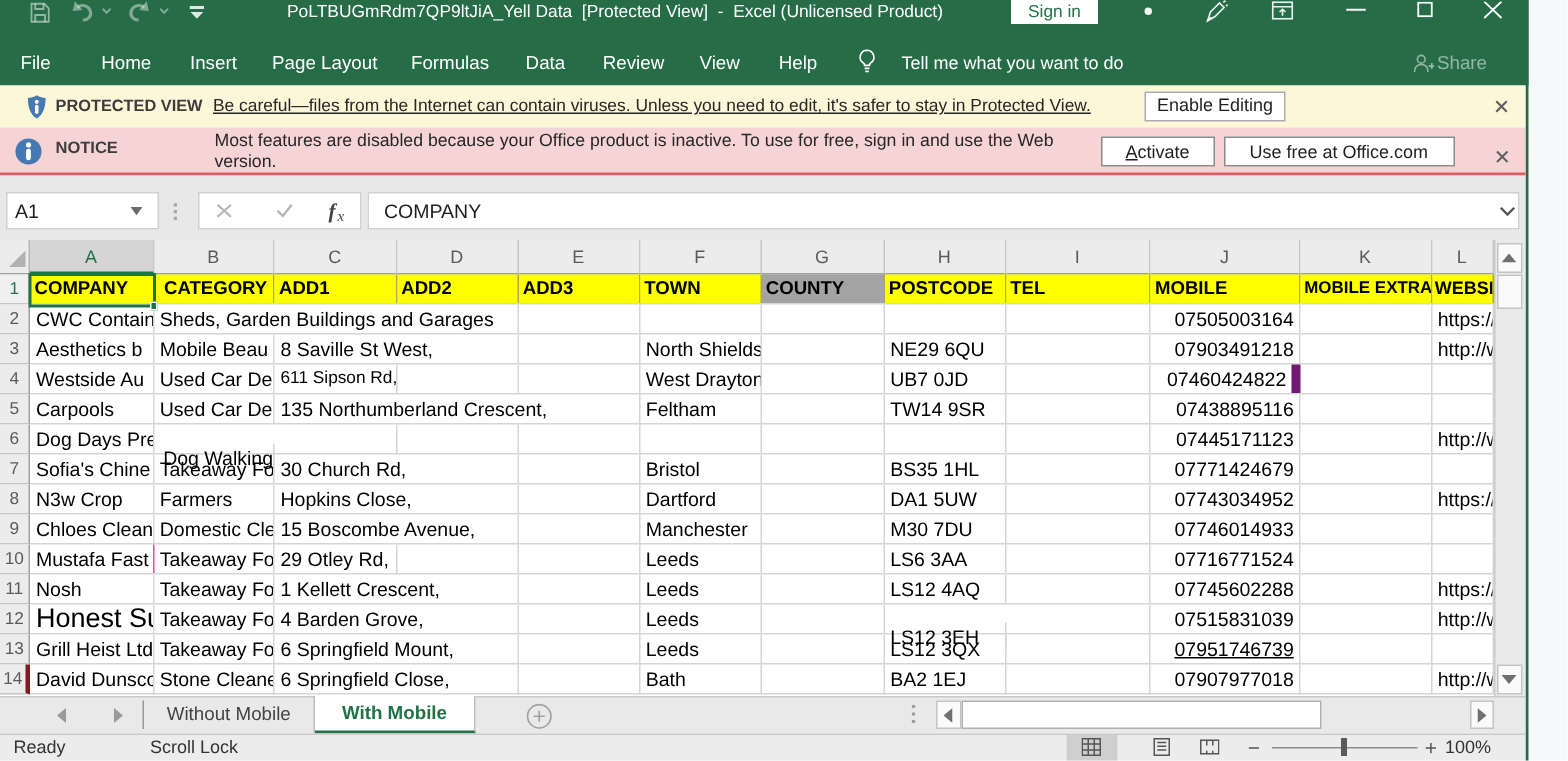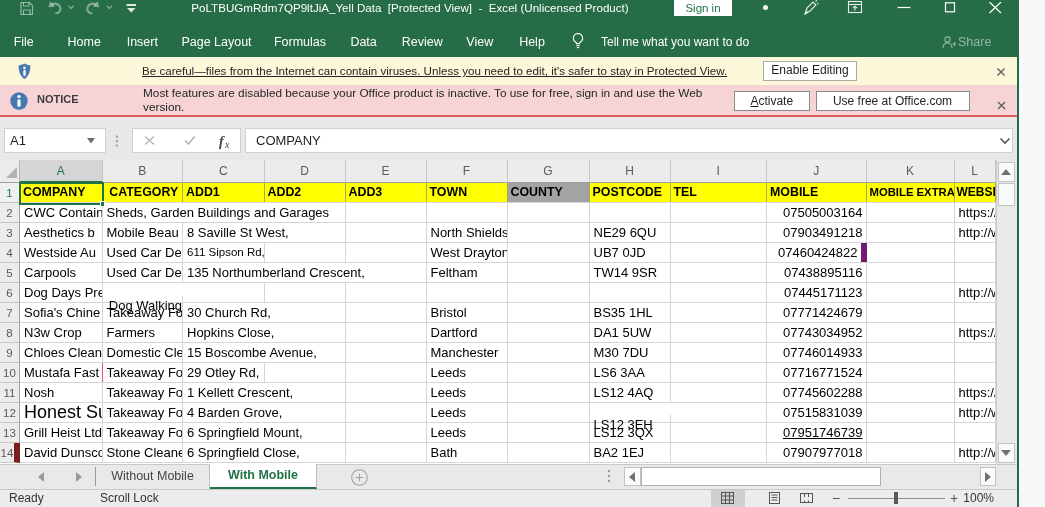--- a/index.html
+++ b/index.html
@@ -64,20 +64,21 @@
       <path d="M2 13 c0 -3.5 2 -5 4.5 -5 s4.5 1.5 4.5 5"></path>
       <path d="M11.5 9 h4 M13.5 7 v4" stroke-width="1.2"></path>
     </svg>
     <div style="position:absolute;left:958px;top:33px;width:50px;height:18px;color:rgba(255,255,255,0.5);font-size:12.5px;line-height:18px;">Share</div>
 <div style="position:absolute;left:0px;top:57px;width:1016.5px;height:28px;background:#fcf7d8;"></div>
 <svg width="13" height="17" viewBox="0 0 13 17" style="position:absolute;left:18px;top:62.5px">
 <path d="M6.5 0.5 C8.4 1.7 10.7 2.2 12.4 2.3 C12.4 8.3 10.8 13.5 6.5 16 C2.2 13.5 0.6 8.3 0.6 2.3 C2.3 2.2 4.6 1.7 6.5 0.5 Z" fill="#4679b2"></path>
 <circle cx="6.5" cy="4.9" r="1.35" fill="#fff"></circle>
       <rect x="5.3" y="6.9" width="2.4" height="6" rx="1.1" fill="#fff"></rect>
     </svg>
+    <div style="position:absolute;left:37px;top:57px;width:120px;height:28px;color:#3c3c3c;font-size:10.9px;line-height:28px;font-weight:bold;">PROTECTED VIEW</div>
 <div style="position:absolute;left:142px;top:57px;width:620px;height:28px;color:#262626;font-size:11.6px;line-height:28px;"><span style="text-decoration:underline;">Be careful—files from the Internet can contain viruses. Unless you need to edit, it's safer to stay in Protected View.</span></div>
 <div style="position:absolute;left:763px;top:61px;width:94px;height:19.5px;background:#fff;border:1px solid #ababab;color:#1f1f1f;font-size:12px;line-height:17.5px;text-align:center;">Enable Editing</div>
 <div style="position:absolute;left:995px;top:64px;width:12px;height:12px;"><svg width="12" height="12" viewBox="0 0 12 12" stroke="#5f5f5f" stroke-width="1.4">
         <path d="M2.5 2.5 L9.5 9.5 M9.5 2.5 L2.5 9.5"></path>
       </svg></div>
 <div style="position:absolute;left:0px;top:85px;width:1016.5px;height:32px;background:#f6d4d6;border-bottom:2px solid #e05c63;"></div>
 <svg width="18" height="18" viewBox="0 0 18 18" style="position:absolute;left:9.5px;top:92px">
 <circle cx="9" cy="9" r="8.7" fill="#4679b2"></circle>
       <circle cx="9" cy="4.6" r="1.7" fill="#fff"></circle>
       <rect x="7.4" y="7.2" width="3.2" height="7.6" rx="1.5" fill="#fff"></rect>
@@ -133,21 +134,21 @@
 <div style="position:absolute;left:0px;top:243px;width:20px;height:20px;background:#ececec;border-right:1px solid #9f9f9f;border-bottom:1px solid #c6c6c6;color:#5a5a5a;font-size:11.5px;line-height:20px;text-align:center;">4</div>
 <div style="position:absolute;left:0px;top:263px;width:20px;height:20px;background:#ececec;border-right:1px solid #9f9f9f;border-bottom:1px solid #c6c6c6;color:#5a5a5a;font-size:11.5px;line-height:20px;text-align:center;">5</div>
 <div style="position:absolute;left:0px;top:283px;width:20px;height:20px;background:#ececec;border-right:1px solid #9f9f9f;border-bottom:1px solid #c6c6c6;color:#5a5a5a;font-size:11.5px;line-height:20px;text-align:center;">6</div>
 <div style="position:absolute;left:0px;top:303px;width:20px;height:20px;background:#ececec;border-right:1px solid #9f9f9f;border-bottom:1px solid #c6c6c6;color:#5a5a5a;font-size:11.5px;line-height:20px;text-align:center;">7</div>
 <div style="position:absolute;left:0px;top:323px;width:20px;height:20px;background:#ececec;border-right:1px solid #9f9f9f;border-bottom:1px solid #c6c6c6;color:#5a5a5a;font-size:11.5px;line-height:20px;text-align:center;">8</div>
 <div style="position:absolute;left:0px;top:343px;width:20px;height:20px;background:#ececec;border-right:1px solid #9f9f9f;border-bottom:1px solid #c6c6c6;color:#5a5a5a;font-size:11.5px;line-height:20px;text-align:center;">9</div>
 <div style="position:absolute;left:0px;top:363px;width:20px;height:20px;background:#ececec;border-right:1px solid #9f9f9f;border-bottom:1px solid #c6c6c6;color:#5a5a5a;font-size:11.5px;line-height:20px;text-align:center;">10</div>
 <div style="position:absolute;left:0px;top:383px;width:20px;height:20px;background:#ececec;border-right:1px solid #9f9f9f;border-bottom:1px solid #c6c6c6;color:#5a5a5a;font-size:11.5px;line-height:20px;text-align:center;">11</div>
 <div style="position:absolute;left:0px;top:403px;width:20px;height:20px;background:#ececec;border-right:1px solid #9f9f9f;border-bottom:1px solid #c6c6c6;color:#5a5a5a;font-size:11.5px;line-height:20px;text-align:center;">12</div>
 <div style="position:absolute;left:0px;top:423px;width:20px;height:20px;background:#ececec;border-right:1px solid #9f9f9f;border-bottom:1px solid #c6c6c6;color:#5a5a5a;font-size:11.5px;line-height:20px;text-align:center;">13</div>
-<div style="position:absolute;left:0px;top:443px;width:20px;height:20px;background:#ececec;border-right:6px solid #7f1d1d;border-bottom:1px solid #c6c6c6;color:#5a5a5a;font-size:11.5px;line-height:20px;text-align:center;">14</div>
+<div style="position:absolute;left:0px;top:443px;width:20px;height:20px;background:#ececec;border-right:3px solid #7f1d1d;border-bottom:1px solid #c6c6c6;color:#5a5a5a;font-size:11.5px;line-height:20px;text-align:center;">14</div>
 <div style="position:absolute;left:20px;top:202px;width:975.5px;height:1px;background:#d6d6d6;"></div>
 <div style="position:absolute;left:20px;top:222px;width:975.5px;height:1px;background:#d6d6d6;"></div>
 <div style="position:absolute;left:20px;top:242px;width:975.5px;height:1px;background:#d6d6d6;"></div>
 <div style="position:absolute;left:20px;top:262px;width:975.5px;height:1px;background:#d6d6d6;"></div>
 <div style="position:absolute;left:20px;top:282px;width:975.5px;height:1px;background:#d6d6d6;"></div>
 <div style="position:absolute;left:20px;top:302px;width:975.5px;height:1px;background:#d6d6d6;"></div>
 <div style="position:absolute;left:20px;top:322px;width:975.5px;height:1px;background:#d6d6d6;"></div>
 <div style="position:absolute;left:20px;top:342px;width:975.5px;height:1px;background:#d6d6d6;"></div>
 <div style="position:absolute;left:20px;top:362px;width:975.5px;height:1px;background:#d6d6d6;"></div>
 <div style="position:absolute;left:20px;top:382px;width:975.5px;height:1px;background:#d6d6d6;"></div>

